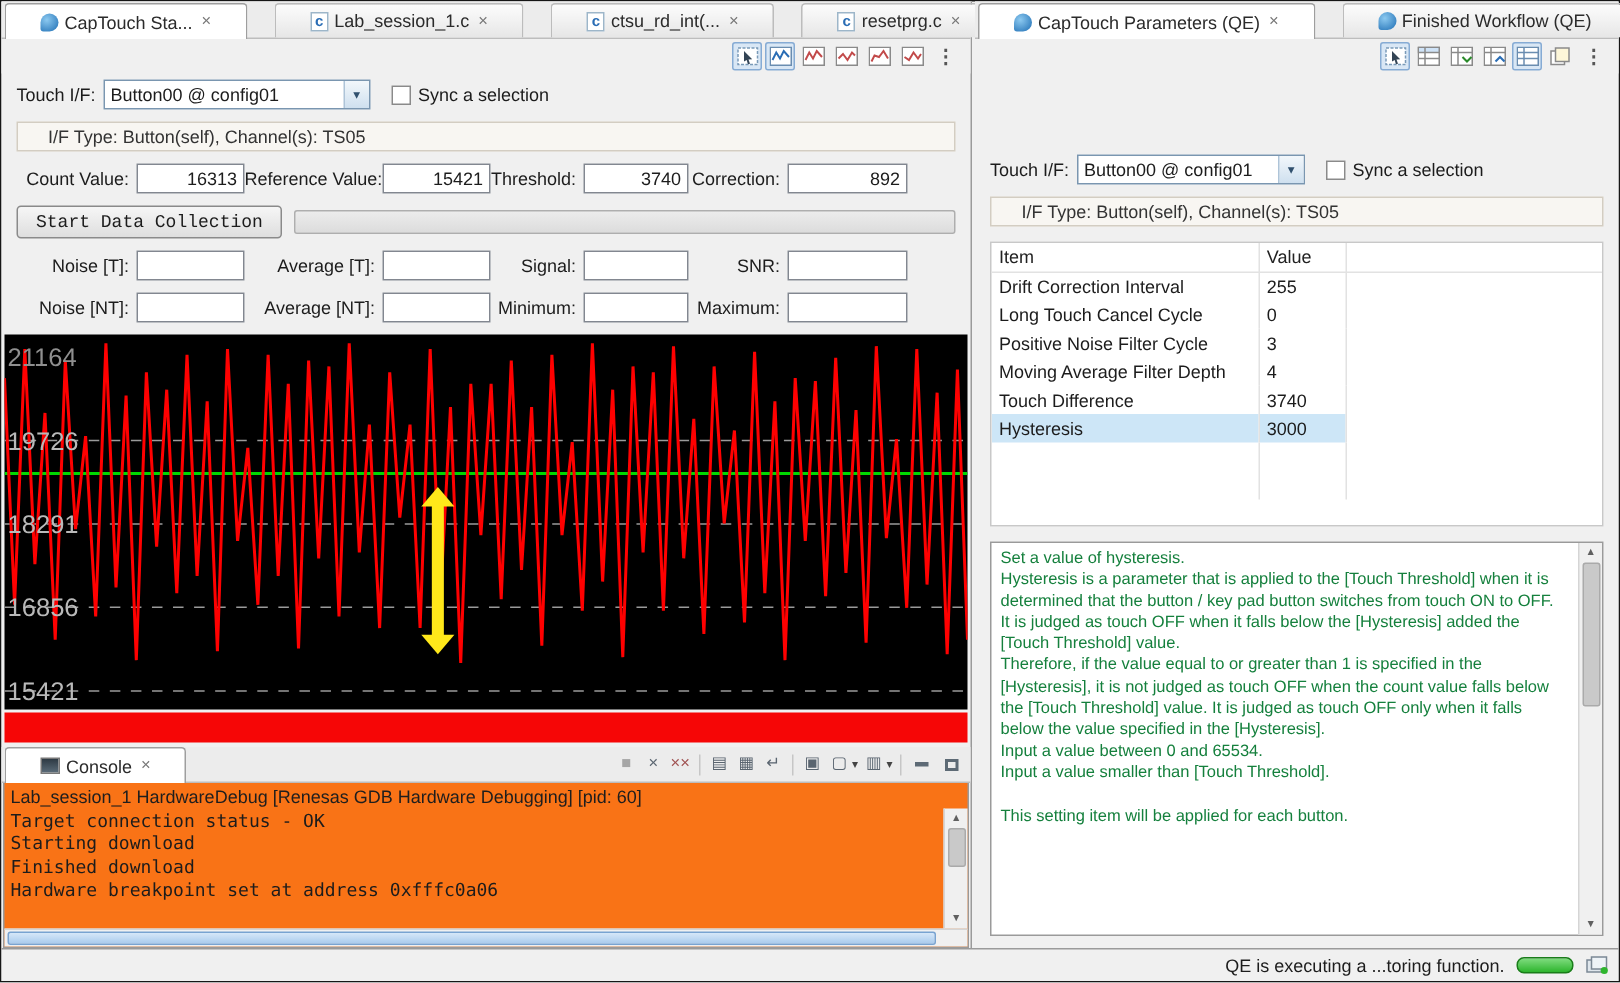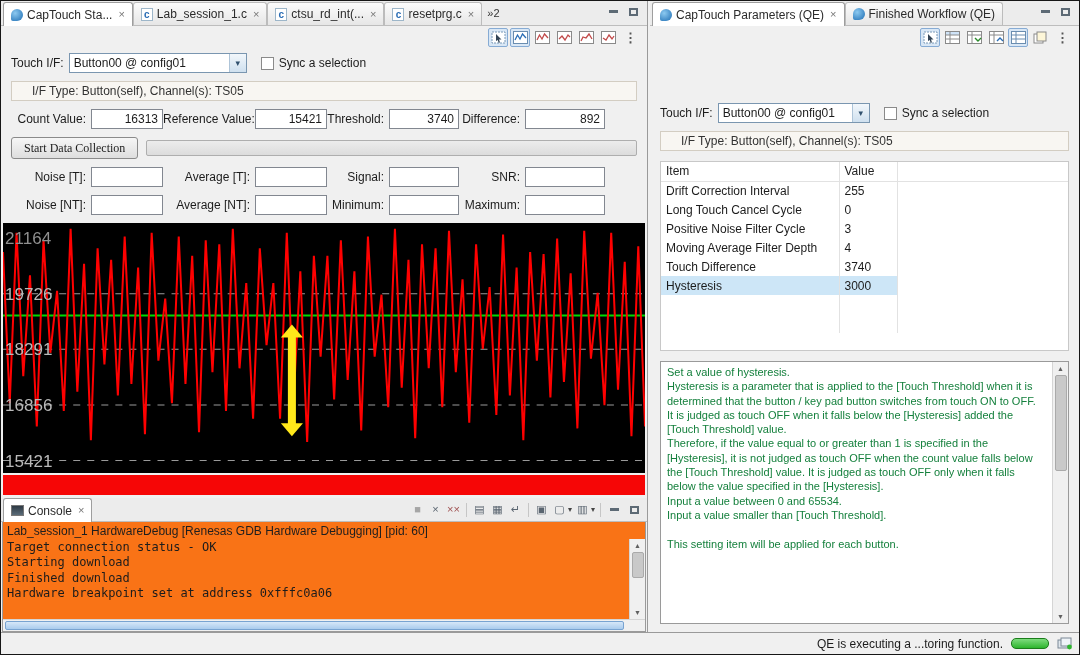--- a/index.html
+++ b/index.html
@@ -5,22 +5,22 @@
   *{box-sizing:border-box;margin:0;padding:0}
   html,body{width:1080px;height:655px;overflow:hidden}
   body{font-family:"Liberation Sans",sans-serif;font-size:12px;background:#f0f0f0;color:#1c1c1c}
   #app{width:1080px;height:655px;border:1px solid #161616;display:flex;flex-direction:column;background:#f0f0f0}
   #main{flex:1;display:flex;min-height:0}
   #left-stack{width:647px;display:flex;flex-direction:column;border-right:1px solid #9a9a9a;min-height:0;background:#f0f0f0}
   #right-stack{flex:1;display:flex;flex-direction:column;min-width:0;background:#f0f0f0;margin-left:2px}
 
   
   .tabbar{height:25px;display:flex;align-items:flex-end;background:#ececec;border-bottom:1px solid #bdbdbd;padding-left:2px;flex:0 0 auto}
-  .tab{height:23px;display:flex;align-items:center;gap:4px;padding:0 7px;border:1px solid #bcbcbc;border-bottom:none;
-       border-radius:3px 3px 0 0;background:linear-gradient(#fcfcfc,#e6e6e6);margin-right:0;white-space:nowrap;color:#2b2b2b}
+  .tab{height:23px;display:flex;align-items:center;gap:4px;padding:0 23px;border:1px solid #bcbcbc;border-bottom:none;
+       border-radius:3px 3px 0 0;background:linear-gradient(#fcfcfc,#e6e6e6);margin-right:18px;white-space:nowrap;color:#2b2b2b}
   .tab.active{background:#fff;height:24px;margin-bottom:-1px;border-color:#9e9e9e}
   .tab .x{color:#777;font-size:11px;margin-left:2px;line-height:1}
   .overflow{align-self:center;padding:0 5px;color:#333;font-size:11px}
   .tab-spacer{flex:1}
   .winbtns{display:flex;gap:3px;align-self:center;margin:0 5px 3px 0}
   .winbtn{width:17px;height:15px;display:flex;align-items:center;justify-content:center;border:1px solid transparent;border-radius:2px}
   .minbar{width:9px;height:3px;background:#5d6a75}
   .maxbox{width:9px;height:8px;border:2px solid #5d6a75}
   .qe-ic{width:12px;height:12px;border-radius:50% 50% 50% 2px;background:radial-gradient(circle at 35% 35%,#8cc9f0,#1d6db3);display:inline-block;flex:0 0 auto}
   .cfile-ic{width:12px;height:13px;background:#fff;border:1px solid #9db6c9;font-size:10px;color:#2a6db5;display:flex;align-items:center;justify-content:center;font-weight:bold;flex:0 0 auto}
@@ -39,21 +39,21 @@
   .lbl{padding-right:5px;white-space:nowrap}
   .combo{display:flex;align-items:center;height:20px;border:1px solid #7a96b0;background:#fff;width:178px}
   .combo.small{width:152px}
   .combo .val{flex:1;padding:0 4px;white-space:nowrap;overflow:hidden}
   .combo .drop{width:17px;height:100%;display:flex;align-items:center;justify-content:center;background:linear-gradient(#f2f7fb,#cfe0ef);border-left:1px solid #aec4d8;color:#30506e;font-size:9px}
   .cb{width:13px;height:13px;border:1px solid #8a8a8a;background:#fff;margin:0 5px 0 14px;flex:0 0 auto}
   .strip{height:20px;border:1px solid #d3cdc2;background:#f8f6f2;display:flex;align-items:center;padding:0 20px;color:#333;white-space:nowrap;overflow:hidden}
   .fgrid{display:grid;grid-template-columns:80px 72px 92px 72px 62px 70px 66px 80px;column-gap:0;align-items:center}
   .fgrid .lbl{text-align:right}
   .input{height:20px;border:1px solid #828790;background:#fff;display:flex;align-items:center;justify-content:flex-end;padding:0 4px;overflow:hidden}
-  .btn{height:22px;padding:0 12px;border:1px solid #8a8a8a;background:linear-gradient(#f6f6f6,#dedede);border-radius:3px;font-family:Liberation Serif, serif;font-size:12px;color:#1c1c1c}
+  .btn{height:22px;padding:0 12px;border:1px solid #8a8a8a;background:linear-gradient(#f6f6f6,#dedede);border-radius:3px;font-family:Liberation Mono, monospace;font-size:12px;color:#1c1c1c}
   .progress{flex:1;height:16px;border:1px solid #aeaeae;background:linear-gradient(#ececec,#dcdcdc);margin-left:8px;border-radius:2px}
 
   
   .chart-wrap{margin:0 2px;background:#000;height:250px;position:relative;flex:0 0 auto}
   .chart-wrap svg{position:absolute;inset:0;width:100%;height:100%}
   .alarm{height:20px;background:#f60606;margin:2px 2px 0;flex:0 0 auto}
 
   
   .console{flex:1;display:flex;flex-direction:column;margin-top:3px;min-height:0}
   .console-tabbar{height:24px;display:flex;align-items:flex-end;background:#ececec;border-bottom:1px solid #bdbdbd;padding-left:2px;flex:0 0 auto}
@@ -188,21 +188,21 @@
           <span>I/F Type: Button(self), Channel(s): TS05</span>
         </div>
 
         <div class="fgrid">
           <span class="lbl">Count Value:</span>
           <div class="input">16313</div>
           <span class="lbl">Reference Value:</span>
           <div class="input">15421</div>
           <span class="lbl">Threshold:</span>
           <div class="input">3740</div>
-          <span class="lbl">Difference:</span>
+          <span class="lbl">Correction:</span>
           <div class="input">892</div>
         </div>
 
         <div class="crow">
           <button class="btn">Start Data Collection</button>
           <div class="progress"></div>
         </div>
 
         <div class="fgrid">
           <span class="lbl">Noise [T]:</span>

